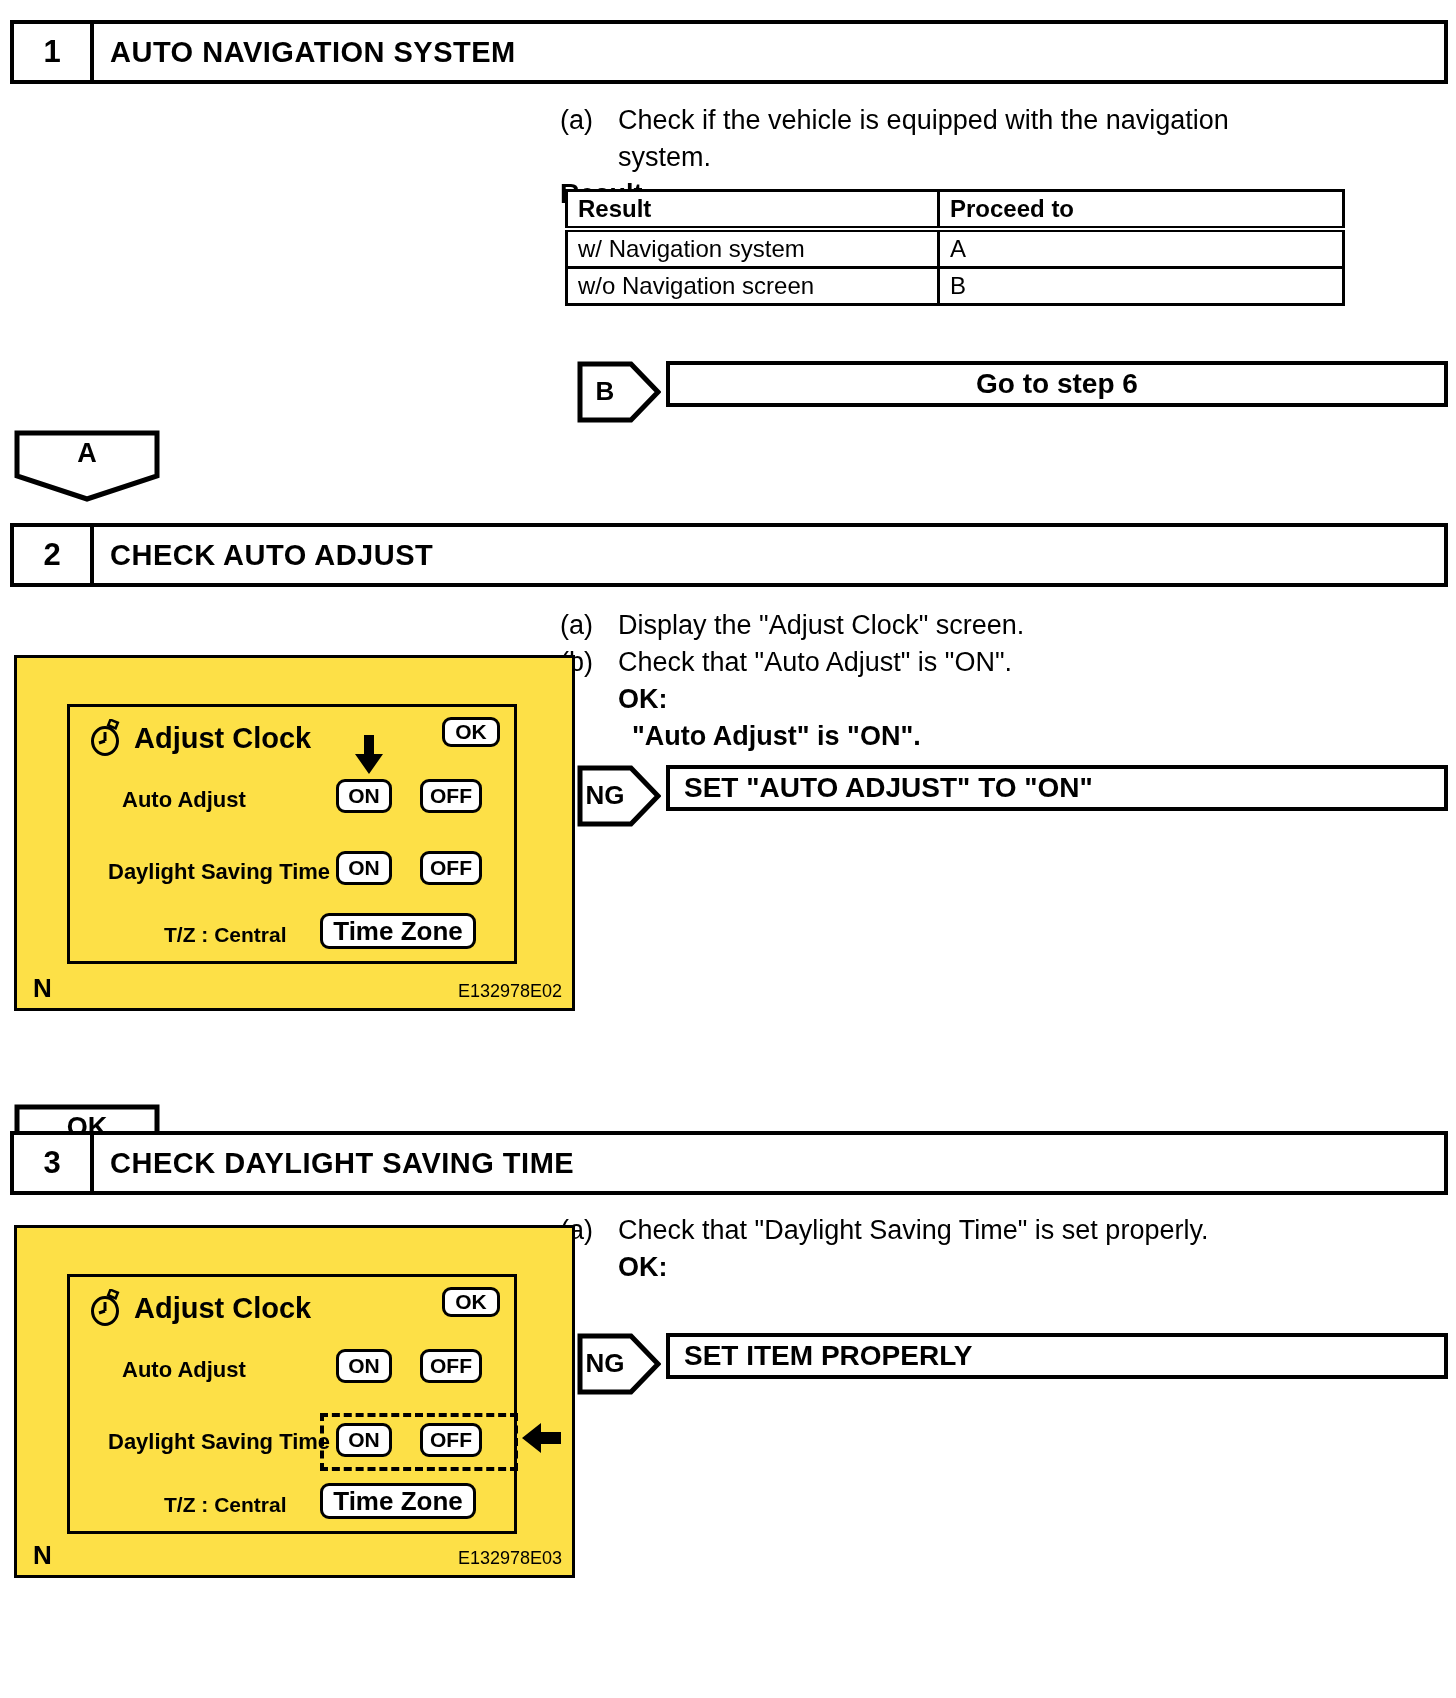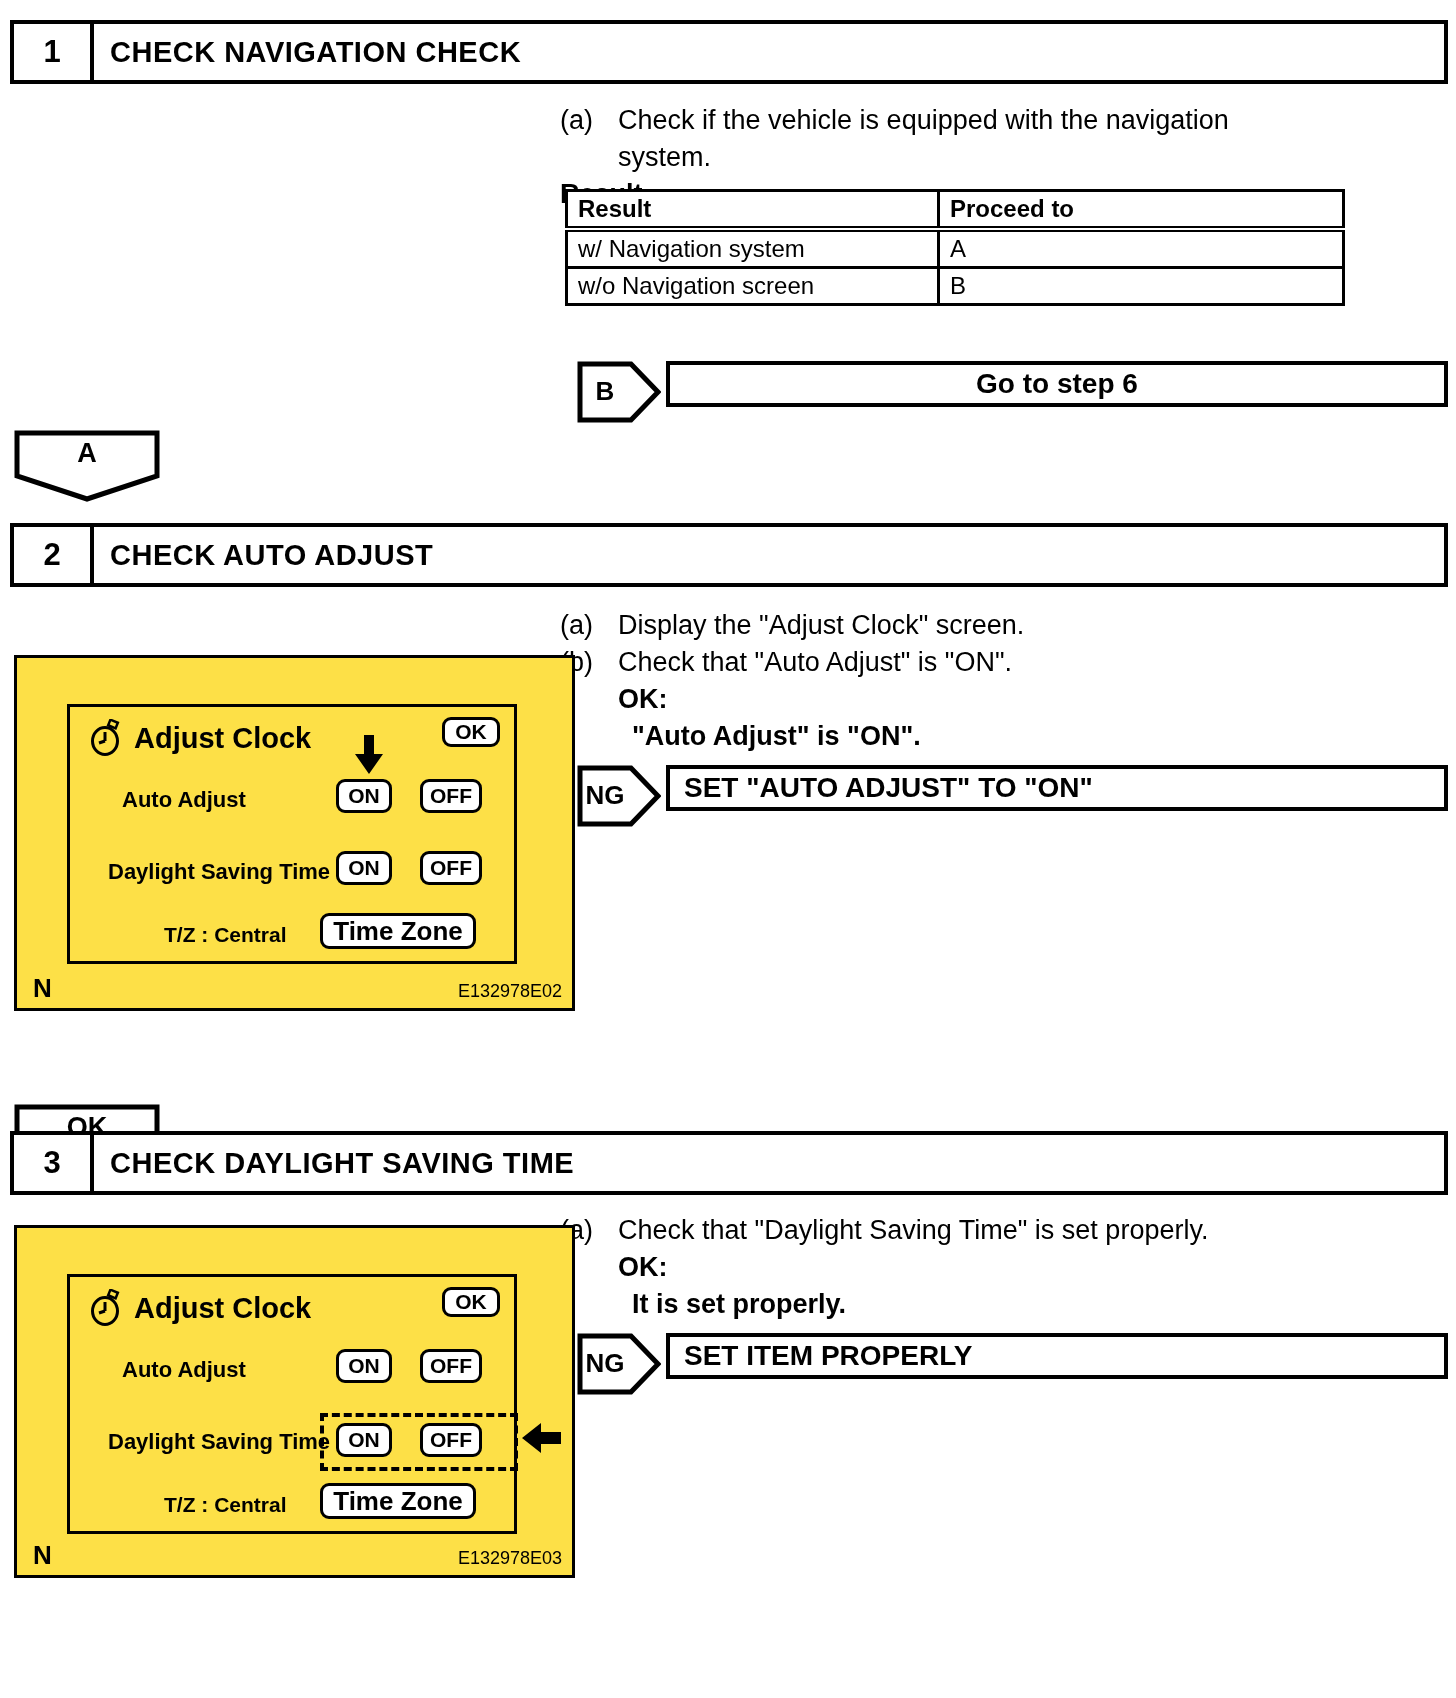--- a/index.html
+++ b/index.html
@@ -49,21 +49,21 @@
   .n-label { position:absolute; left:16px; bottom:4px; font-size:26px; font-weight:bold; }
   .fig-id { position:absolute; right:10px; bottom:6px; font-size:18px; }
 </style>
 </head>
 <body>
 
 <div class="page">
 
   <div class="step-header abs" style="left:10px; top:20px; width:1438px;">
     <div class="step-num">1</div>
-    <div class="step-title">CHECK NAVIGATION CHECK</div>
+    <div class="step-title">AUTO NAVIGATION SYSTEM</div>
   </div>
 
   <div class="abs" style="left:560px; top:102px; width:890px;">
     <div class="tline">
       <span class="lbl">(a)</span>
       <div style="width:676px;">Check if the vehicle is equipped with the navigation system.</div>
     </div>
     <div class="tline bold" style="">Result:</div>
   </div>
 
@@ -170,21 +170,20 @@
     <div class="step-num">3</div>
     <div class="step-title">CHECK DAYLIGHT SAVING TIME</div>
   </div>
 
   <div class="abs" style="left:560px; top:1212px; width:890px;">
     <div class="tline">
       <span class="lbl">(a)</span>
       <div>Check that "Daylight Saving Time" is set properly.</div>
     </div>
     <div class="tline bold" style="margin-left:58px;">OK:</div>
-    <div class="tline bold" style="margin-left:72px;">It is set properly.</div>
   </div>
 
   <div class="branch abs" style="left:577px; top:1333px;">
     <div class="tag">
       <svg width="84" height="62" viewBox="0 0 84 62">
         <polygon points="3,3 54,3 81,31 54,59 3,59" fill="#fff" stroke="#000" stroke-width="5"></polygon>
       </svg>
       <span>NG</span>
     </div>
     <div class="action-box left" style="width:782px;">SET ITEM PROPERLY</div>

